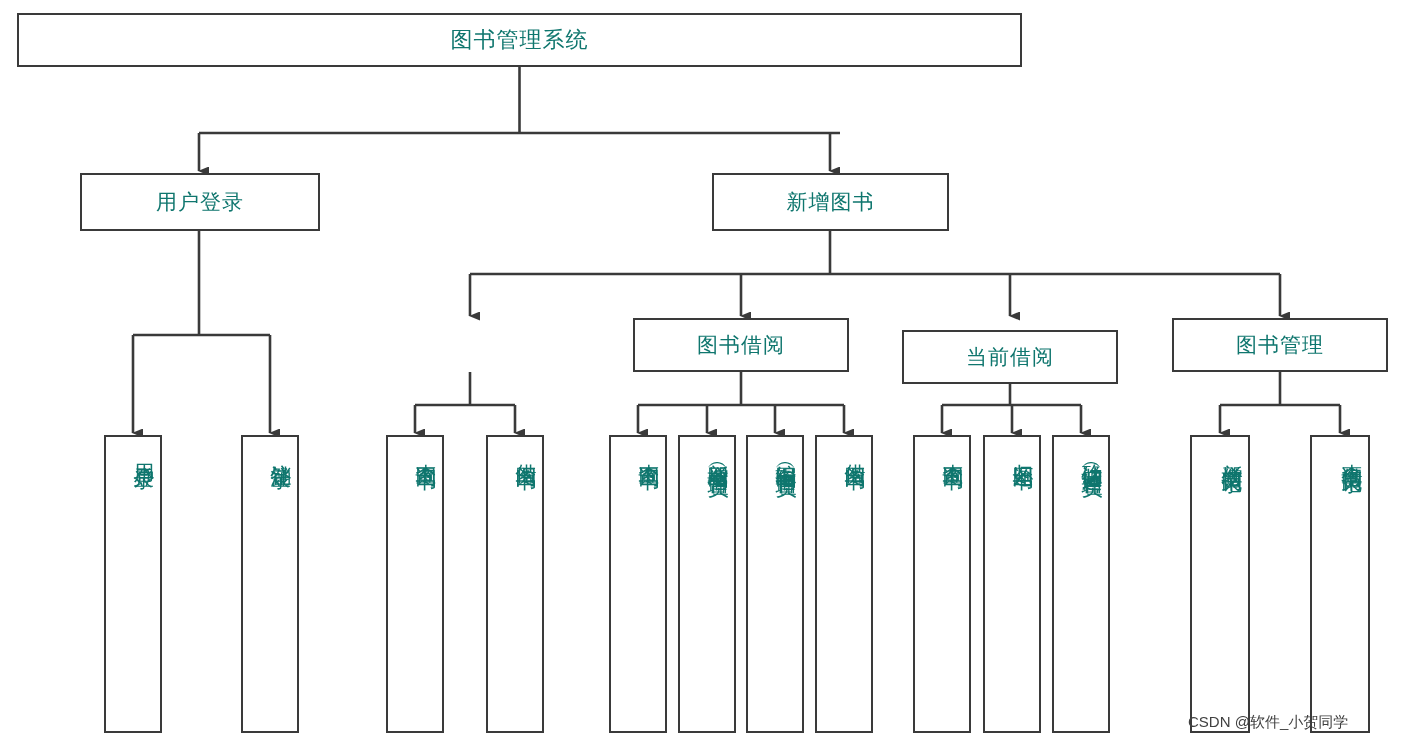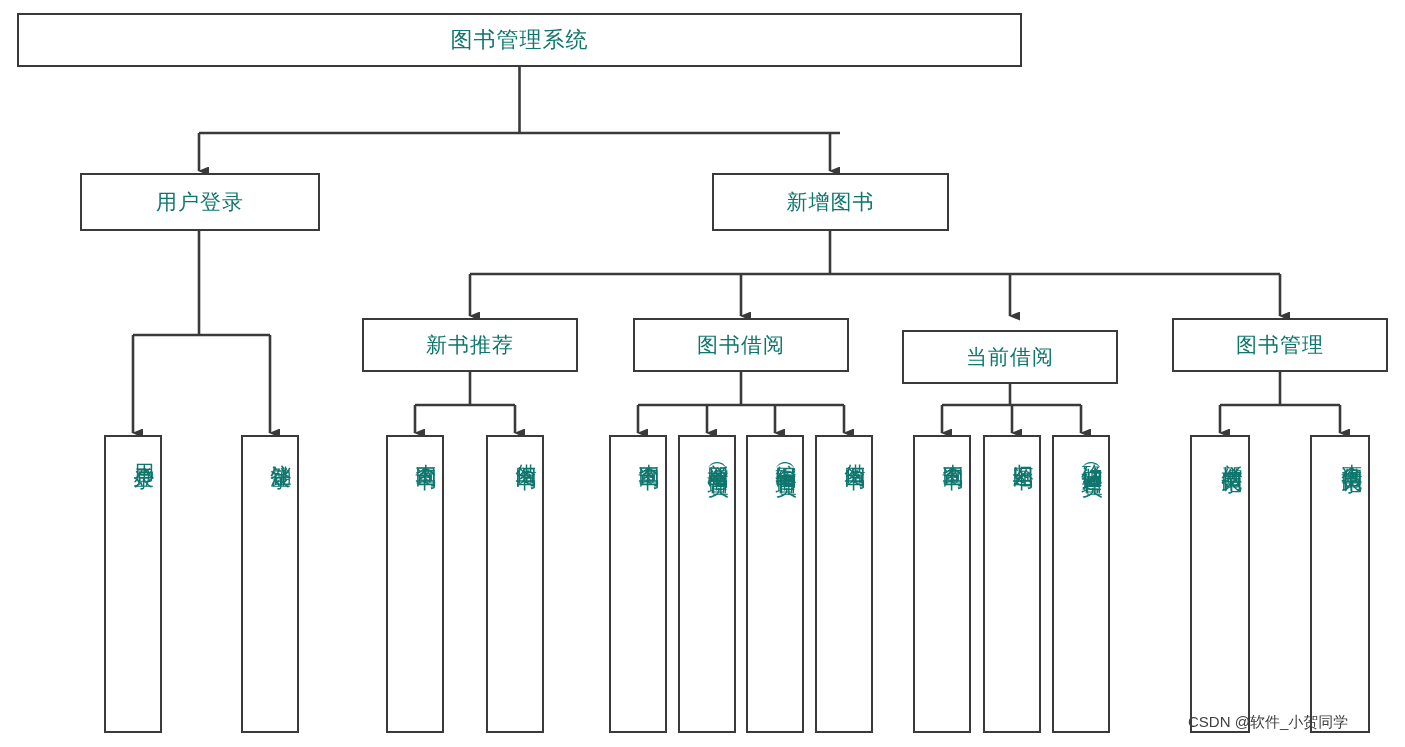--- a/index.html
+++ b/index.html
@@ -124,23 +124,20 @@
     <span>图书管理系统</span>
   </div>
 
   <div class="node node-h" style="left: 80px; top: 173px; width: 240px; height: 58px;">
     <span>用户登录</span>
   </div>
   <div class="node node-h" style="left: 712px; top: 173px; width: 237px; height: 58px;">
     <span>新增图书</span>
   </div>
 
-  <div class="node node-h" style="left: 362px; top: 318px; width: 216px; height: 54px;">
-    <span>新书推荐</span>
-  </div>
   <div class="node node-h" style="left: 633px; top: 318px; width: 216px; height: 54px; text-align: right;">
     <span>图书借阅</span>
   </div>
   <div class="node node-h" style="left: 902px; top: 330px; width: 216px; height: 54px;">
     <span>当前借阅</span>
   </div>
   <div class="node node-h" style="left: 1172px; top: 318px; width: 216px; height: 54px;">
     <span>图书管理</span>
   </div>
 

